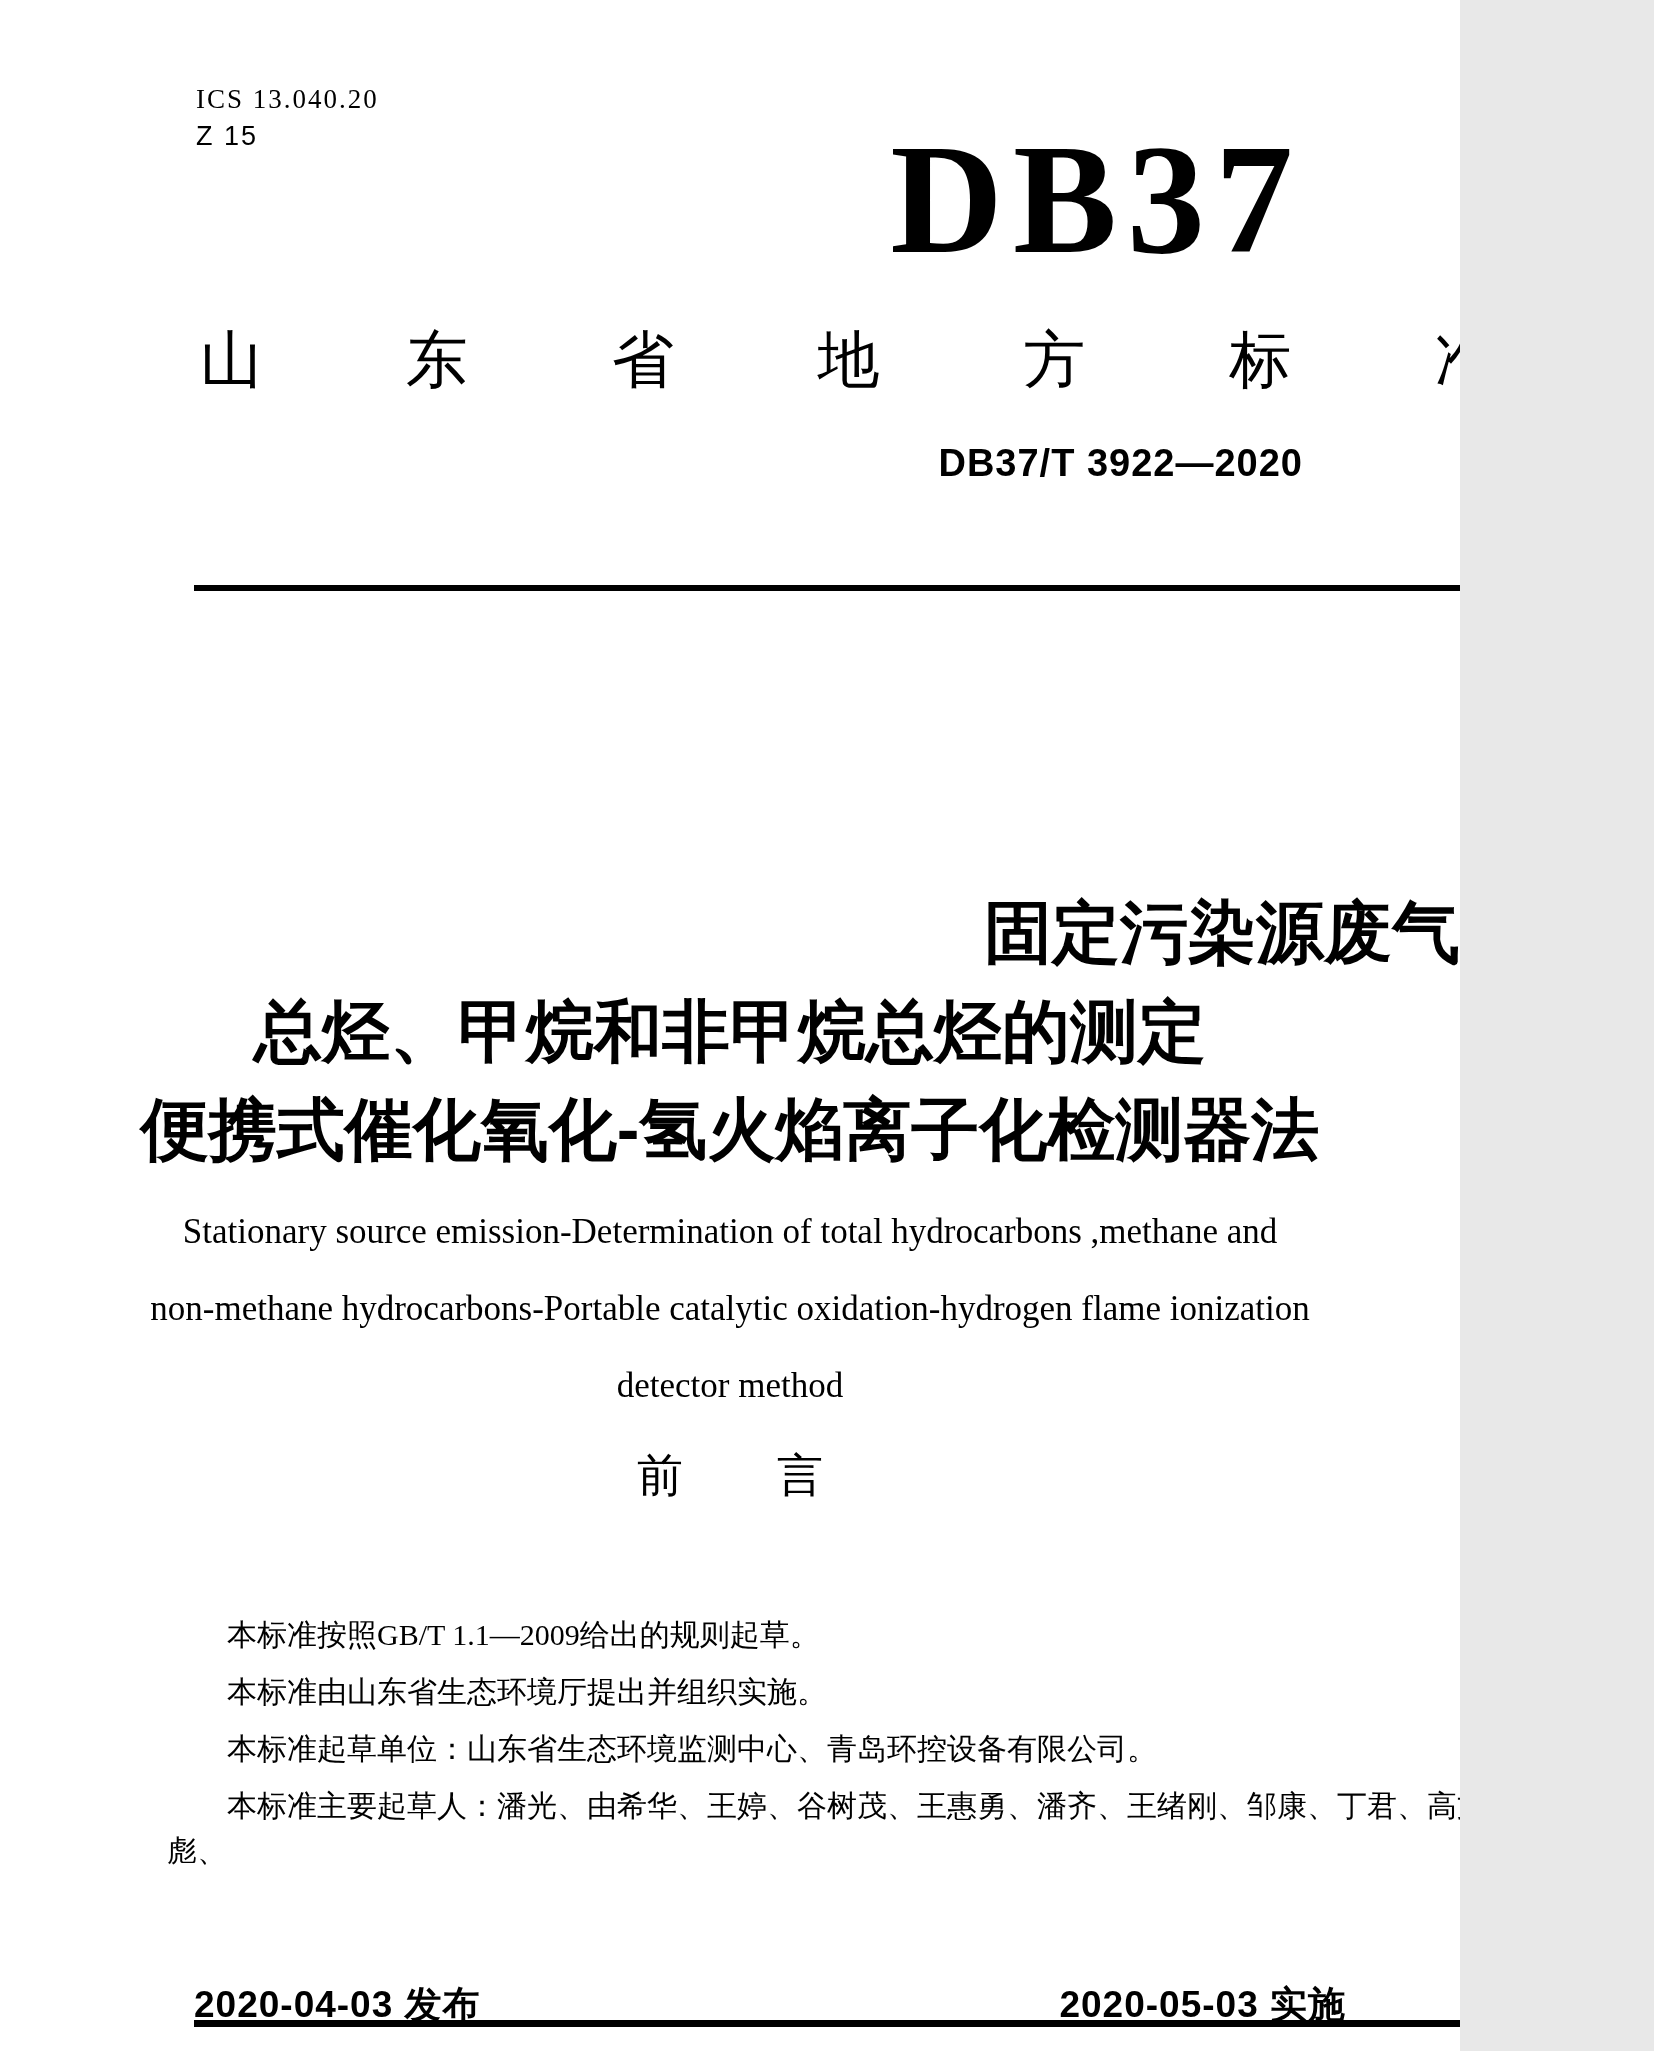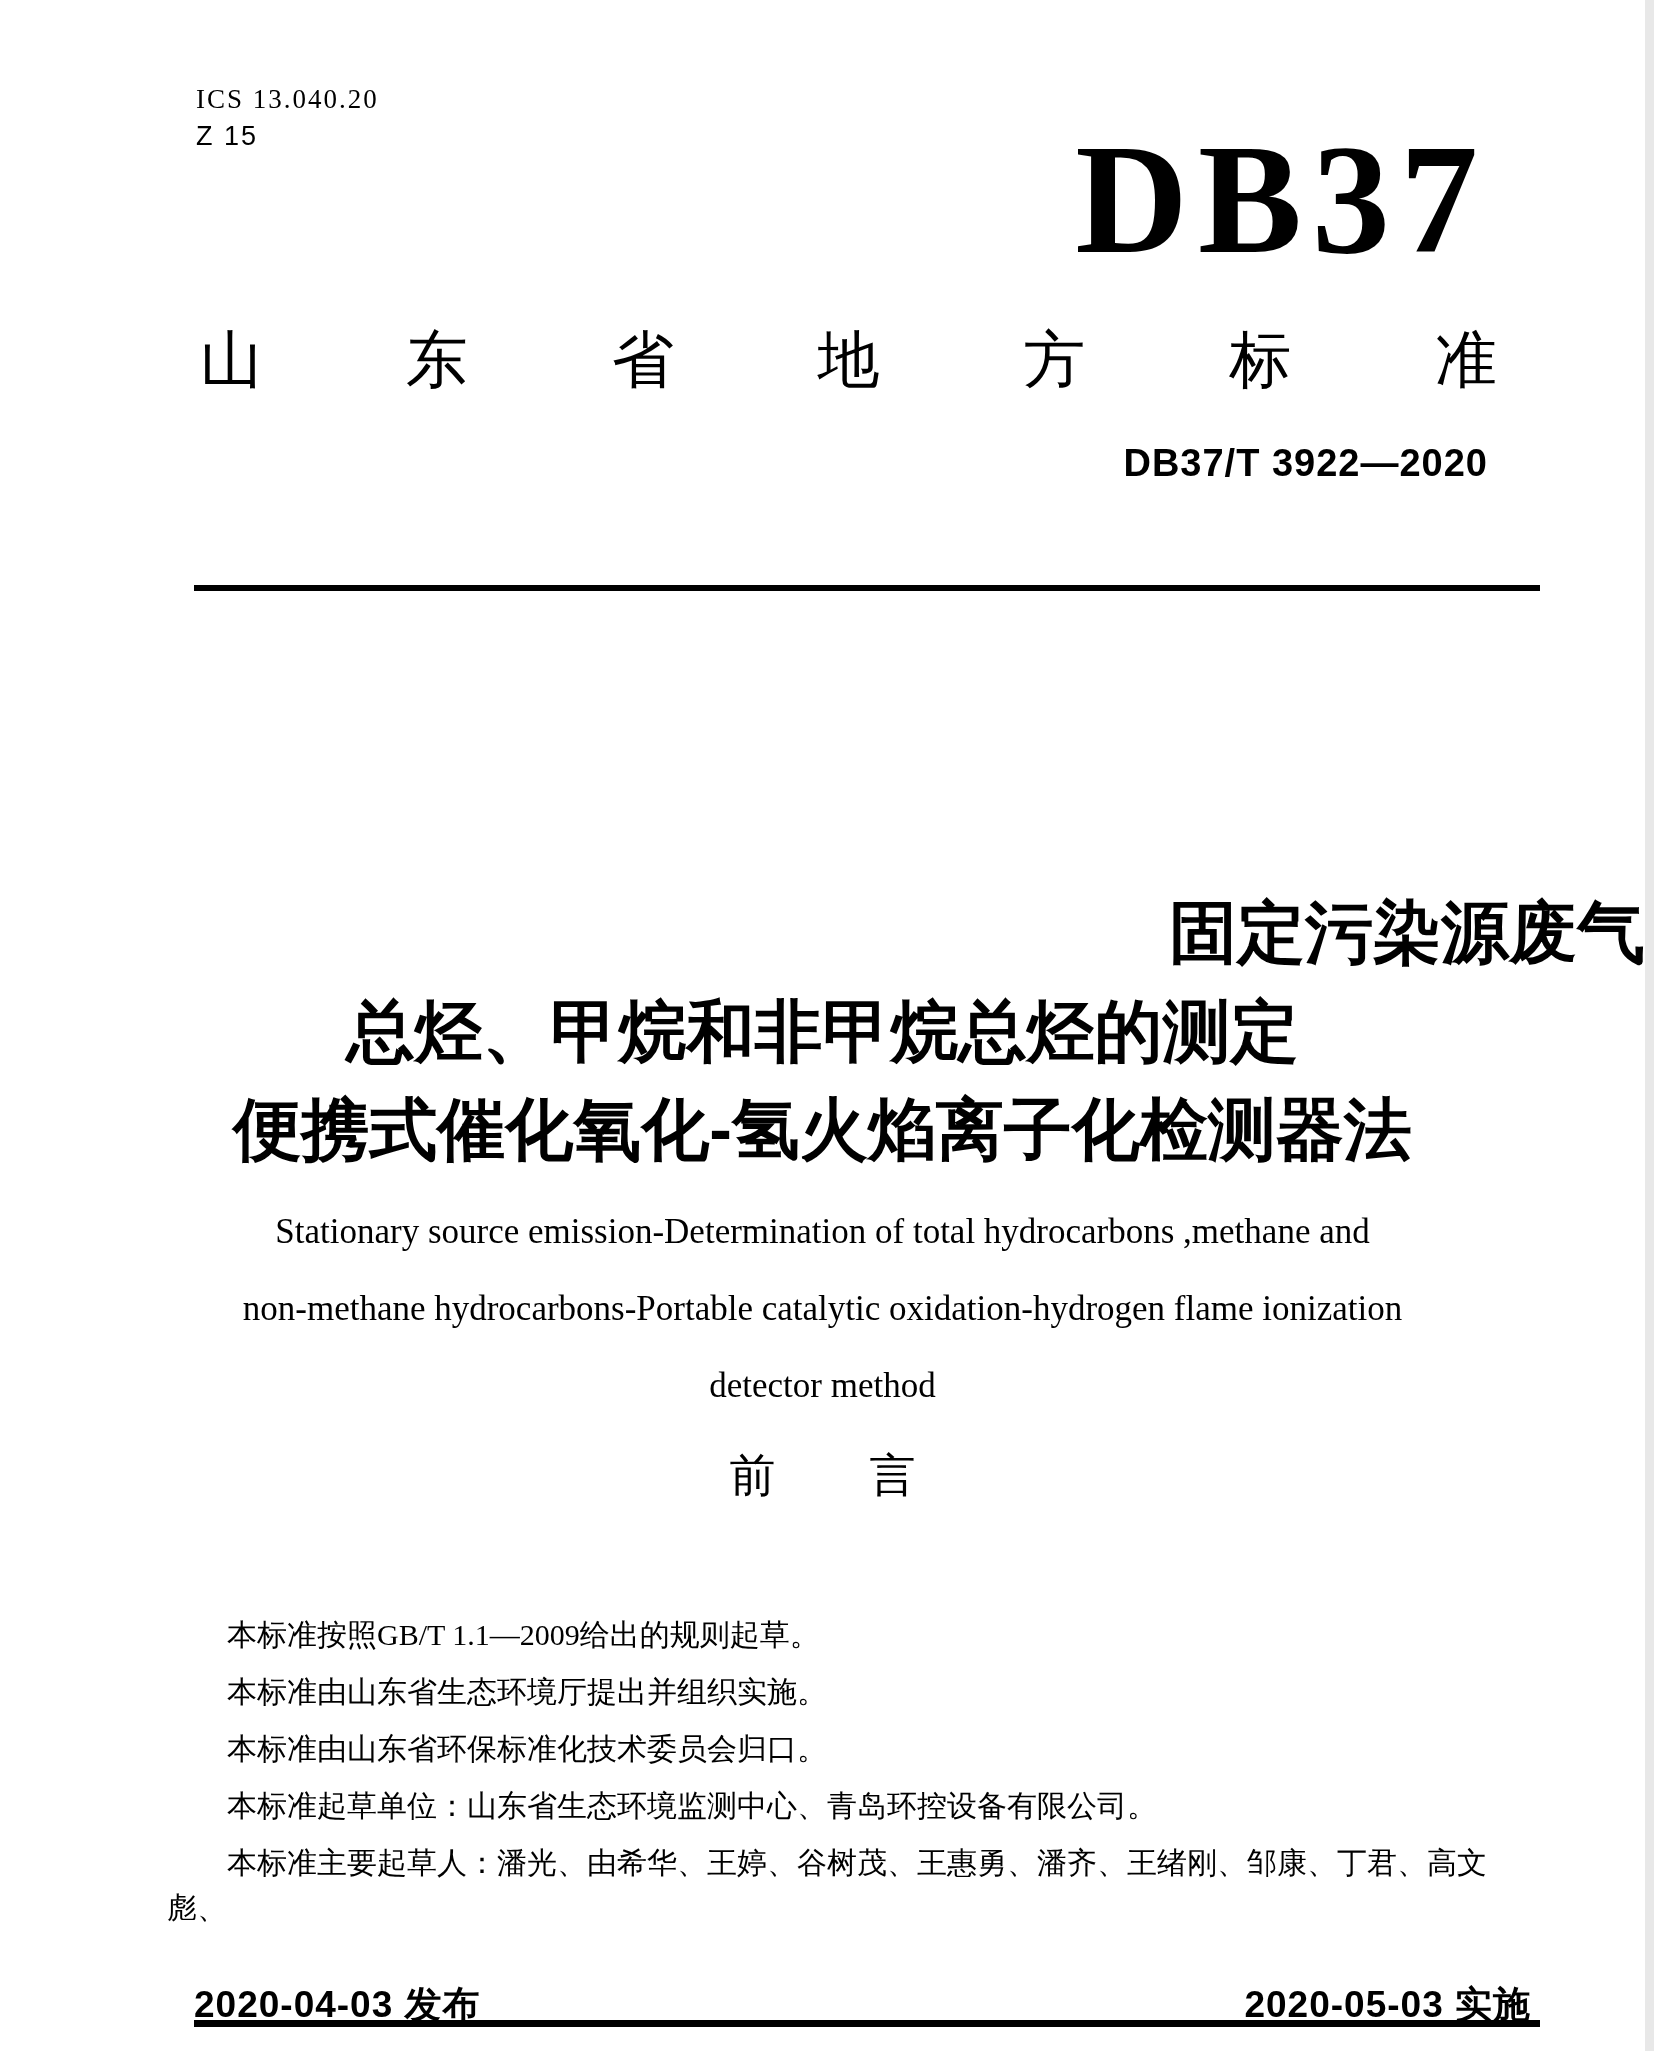--- a/index.html
+++ b/index.html
@@ -1,18 +1,18 @@
 <!DOCTYPE html>
 <html><head>
 <meta charset="utf-8">
 <style>
   html,body{margin:0;padding:0;background:#e8e8e8;}
   .page{
     position:relative;
-    width:1645px;height:2051px;
+    width:1460px;height:2051px;
     background:#ffffff;
     color:#000;
     overflow:hidden;
     font-family:"Liberation Serif","DejaVu Serif",serif;
   }
   .abs{position:absolute;}
   .ics{
     left:196px;top:84px;
     font-size:27px;letter-spacing:2px;
     font-family:"Liberation Serif","DejaVu Serif",serif;
@@ -108,21 +108,20 @@
   <div class="abs title-en e3">detector method</div>
 
   <div class="abs foreword-head">
       <span>前</span>
       <span>言</span>
     </div>
 
   <div class="abs foreword-body">
     <p>本标准按照GB/T 1.1—2009给出的规则起草。</p>
     <p>本标准由山东省生态环境厅提出并组织实施。</p>
-    <p>本标准由山东省环保标准化技术委员会归口。</p>
     <p>本标准起草单位：山东省生态环境监测中心、青岛环控设备有限公司。</p>
     <p>本标准主要起草人：潘光、由希华、王婷、谷树茂、王惠勇、潘齐、王绪刚、邹康、丁君、高文彪、</p>
   </div>
 
   <div class="abs footer-date fd-left">2020-04-03 发布</div>
   <div class="abs footer-date fd-right">2020-05-03 实施</div>
 
   <div class="abs rule rule-bottom"></div>
 
 </div>

